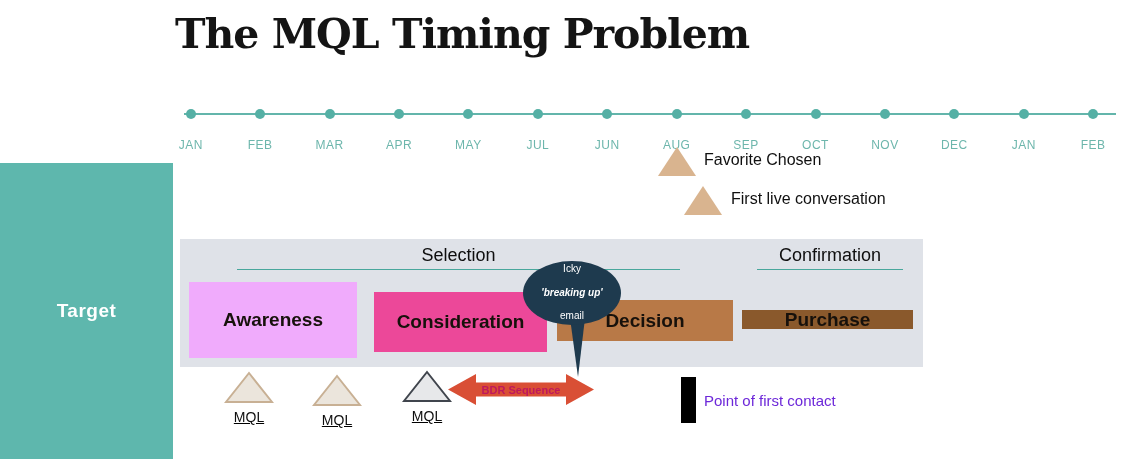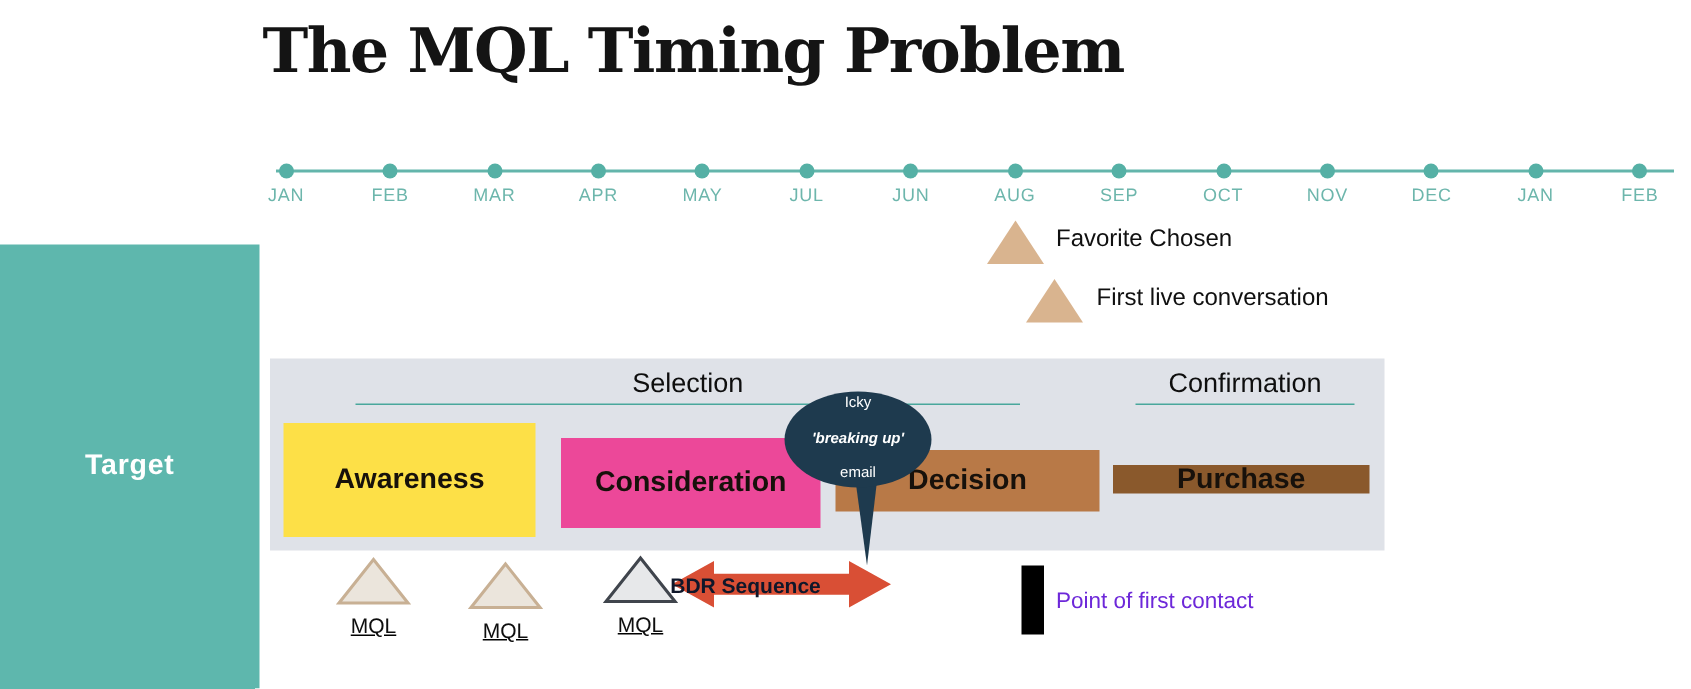--- a/index.html
+++ b/index.html
@@ -23,21 +23,21 @@
   }
   .month-slots {
     position: absolute; left: 156px; top: 109px; width: 972px;
     display: flex;
   }
   .month-slot { flex: 1; display: flex; flex-direction: column; align-items: center; }
   .dot {
     width: 10px; height: 10px; border-radius: 50%; background: #55b0a5;
   }
   .month-label {
-    margin-top: 4px; font-size: 12px; color: #6db6ac; letter-spacing: 0.5px;
+    margin-top: 19px; font-size: 12px; color: #6db6ac; letter-spacing: 0.5px;
   }
 
   
   .event-triangle {
     position: absolute; width: 0; height: 0;
     border-left: 19px solid transparent; border-right: 19px solid transparent;
     border-bottom: 29px solid #d9b48f;
   }
   .event-label { position: absolute; font-size: 16px; color: #101010; }
 
@@ -60,21 +60,21 @@
   .phase-label.confirmation { left: 737px; width: 186px; }
   .phase-underline { position: absolute; top: 269px; height: 1px; background: #49a79c; }
   .phase-underline.selection { left: 237px; width: 443px; }
   .phase-underline.confirmation { left: 757px; width: 146px; }
 
   
   .stage-box {
     position: absolute; display: flex; align-items: center; justify-content: center;
     font-weight: 700; font-size: 19px; color: #17110b; overflow: visible; white-space: nowrap;
   }
-  .stage-box.awareness    { left: 189px; top: 282px; width: 168px; height: 76px; background: #fde047; }
+  .stage-box.awareness    { left: 189px; top: 282px; width: 168px; height: 76px; background: #f0abfc; }
   .stage-box.consideration{ left: 374px; top: 292px; width: 173px; height: 60px; background: #ec4899; }
   .stage-box.decision     { left: 557px; top: 300px; width: 176px; height: 41px; background: #b87947; }
   .stage-box.purchase     { left: 742px; top: 310px; width: 171px; height: 19px; background: #8a592c; }
 
   
   .bubble {
     position: absolute; left: 523px; top: 261px; width: 98px; height: 64px;
     background: #1e3a4e; border-radius: 50%; z-index: 5;
     display: flex; flex-direction: column; align-items: center; justify-content: center;
     color: #ffffff; text-align: center; line-height: 1.25; gap: 11px;
@@ -90,23 +90,23 @@
   
   .mql { position: absolute; display: flex; flex-direction: column; align-items: center; text-decoration: underline; }
   .mql-label { font-size: 14px; color: #0e0e0e; margin-top: 5px; }
   .mql.m1 { left: 224px; top: 371px; }
   .mql.m2 { left: 312px; top: 374px; }
   .mql.m3 { left: 402px; top: 370px; }
 
   
   .bdr { position: absolute; left: 446px; top: 371px; width: 150px; height: 37px; }
   .bdr-label {
-    position: absolute; left: 422px; top: 371px; width: 150px; height: 37px;
+    position: absolute; left: 446px; top: 371px; width: 150px; height: 37px;
     display: flex; align-items: center; justify-content: center;
-    font-size: 14px; font-weight: 700; color: #0f172a;
+    font-size: 11px; font-weight: 700; color: #be185d;
   }
 
   
   .contact-bar {
     position: absolute; left: 681px; top: 377px; width: 15px; height: 46px; background: #000000;
   }
   .contact-label { position: absolute; left: 704px; top: 392px; font-size: 15px; color: #6d28d9; }
 </style>
 </head>
 <body>

